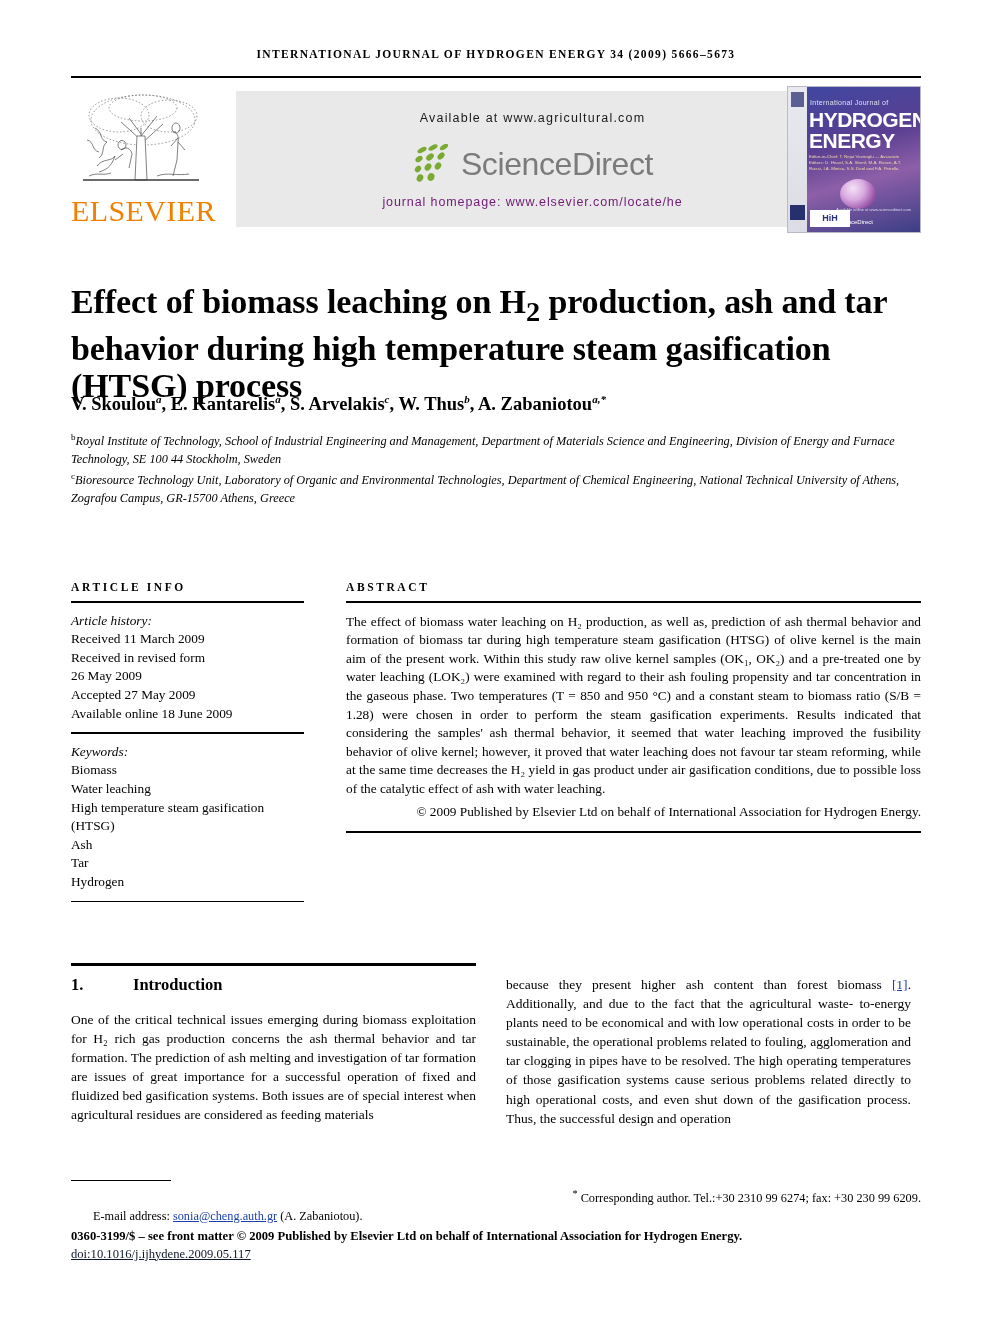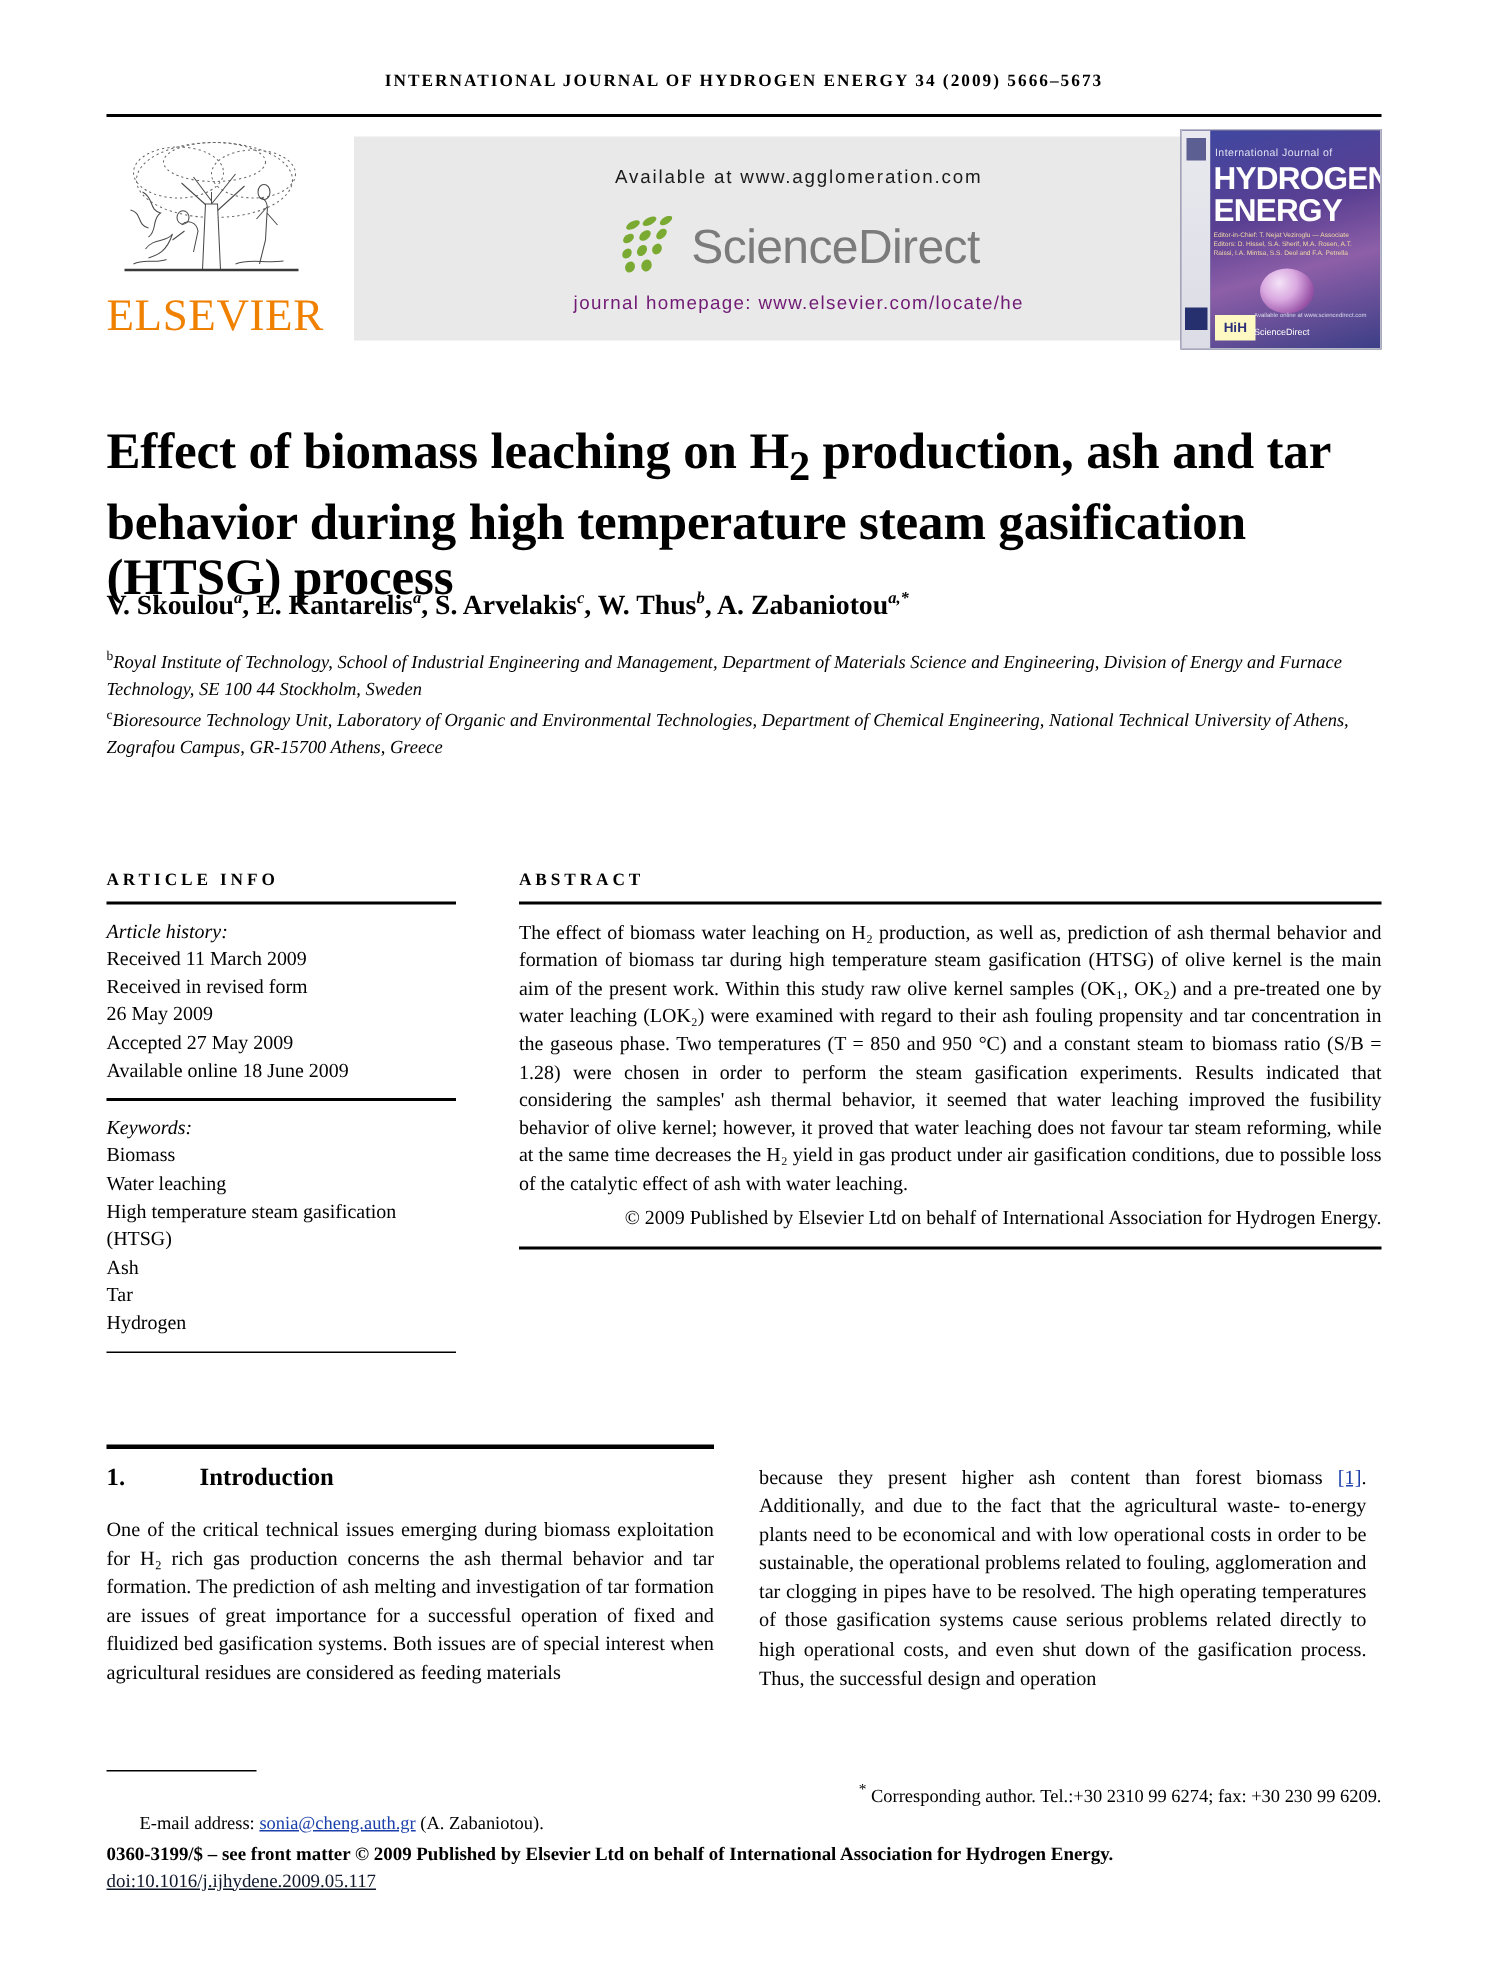--- a/index.html
+++ b/index.html
@@ -175,22 +175,22 @@
     color: #f0d9a8;
   }
   .cover-orb {
     position: absolute; left: 52px; top: 92px;
     width: 36px; height: 30px;
     border-radius: 50%;
     background: radial-gradient(circle at 36% 32%, #f4e3f7 0%, #d9a8e0 38%, #9a55a8 72%, #5b3a86 100%);
   }
   .cover-hih {
     position: absolute; left: 22px; bottom: 5px;
-    width: 27px; height: 17px;
-    background: #fef9c3;
+    width: 40px; height: 17px;
+    background: #ffffff;
     color: #2b2f7a;
     font-family: "Liberation Sans", sans-serif;
     font-weight: bold;
     font-size: 9px;
     line-height: 17px;
     text-align: center;
   }
   .cover-sd {
     position: absolute; left: 48px; bottom: 7px;
     color: #ffffff;
@@ -399,21 +399,21 @@
 
           <path d="M6 92 L122 92" stroke="#3a3a3a" stroke-width="1.6"></path>
           <path d="M12 88 C20 84 26 88 34 85 M80 88 C90 84 100 88 112 86"></path>
           <path d="M20 78 C26 70 34 74 38 68 C34 80 28 82 22 84"></path>
         </g>
       </svg>
       <div class="elsevier-word">ELSEVIER</div>
     </div>
 
     <div class="sd-banner">
-      <div class="sd-avail">Available at www.agglomeration.com</div>
+      <div class="sd-avail">Available at www.agricultural.com</div>
       <div class="sd-logo-wrap">
         <svg class="sd-leaves" viewBox="0 0 42 40">
           <g fill="#7aaa32">
             <ellipse cx="10" cy="6" rx="5" ry="2.4" transform="rotate(-28 10 6)"></ellipse>
             <ellipse cx="21" cy="3.5" rx="5" ry="2.4" transform="rotate(-28 21 3.5)"></ellipse>
             <ellipse cx="32" cy="3" rx="4.6" ry="2.3" transform="rotate(-32 32 3)"></ellipse>
             <ellipse cx="7" cy="15" rx="4" ry="2.6" transform="rotate(-35 7 15)"></ellipse>
             <ellipse cx="18" cy="13" rx="4.4" ry="2.8" transform="rotate(-40 18 13)"></ellipse>
             <ellipse cx="29" cy="12" rx="4.2" ry="2.7" transform="rotate(-45 29 12)"></ellipse>
             <ellipse cx="6" cy="25" rx="3.6" ry="2.8" transform="rotate(-50 6 25)"></ellipse>

